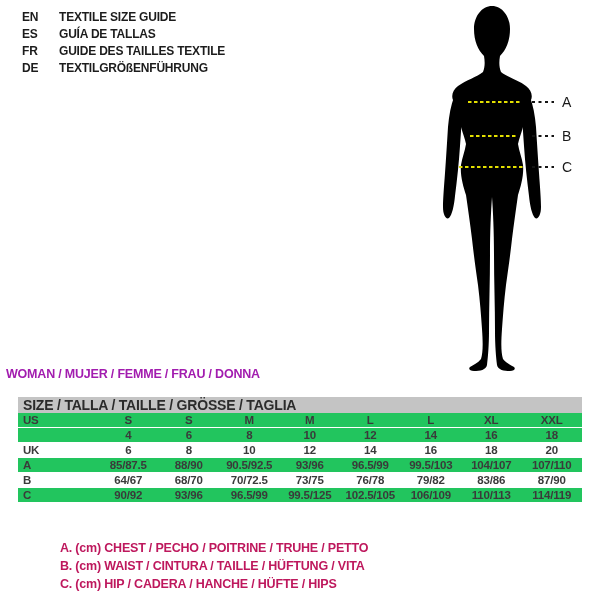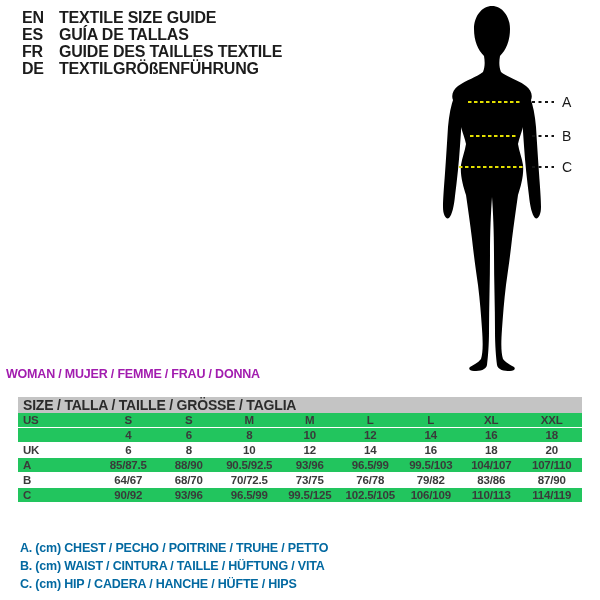--- a/index.html
+++ b/index.html
@@ -2,42 +2,42 @@
 <html><head>
 <meta charset="utf-8">
 <style>
   html,body{margin:0;padding:0;}
   .page{
     position:relative;width:600px;height:600px;background:#ffffff;
     font-family:"Liberation Sans", sans-serif;overflow:hidden;
   }
   
   .lang-block{position:absolute;left:22px;top:9px;}
-  .lang-row{display:flex;line-height:17px;font-size:16px;font-weight:700;
+  .lang-row{display:flex;line-height:17px;font-size:12px;font-weight:700;
     color:#1c1c1c;letter-spacing:-0.2px;}
   .lang-code{width:37px;flex:0 0 37px;}
   
   .figure-wrap{position:absolute;left:428px;top:0;width:180px;height:376px;}
   
   .section-title{position:absolute;left:6px;top:367px;font-size:12.5px;
     font-weight:700;color:#a21caf;letter-spacing:-0.2px;}
   
   .size-table{position:absolute;left:18px;top:397px;width:564px;
     font-size:11.5px;font-weight:700;color:#3a3a3a;letter-spacing:-0.2px;}
   .t-header{height:16px;line-height:16px;background:#c4c4c4;color:#2b2b2b;
     font-size:14px;padding-left:5px;box-sizing:border-box;}
   .t-row{display:flex;height:15px;line-height:14px;box-sizing:border-box;
     border-bottom:1px solid #ffffff;align-items:center;}
   .t-row.shaded{background:#22c55e;}
   .t-label{flex:0 0 80px;padding-left:5px;box-sizing:border-box;}
   .t-cell{flex:1 1 0;text-align:center;}
   
   .legend{position:absolute;left:20px;top:539px;}
   .legend-line{line-height:18px;font-size:12.5px;font-weight:700;
-    color:#0369a1;letter-spacing:-0.2px;}
+    color:#be185d;letter-spacing:-0.2px;margin-left:40px;}
 </style>
 </head>
 <body>
 
 <div class="page">
 
   <div class="lang-block">
       <div class="lang-row">
         <span class="lang-code">EN</span>
         <span>TEXTILE SIZE GUIDE</span>

